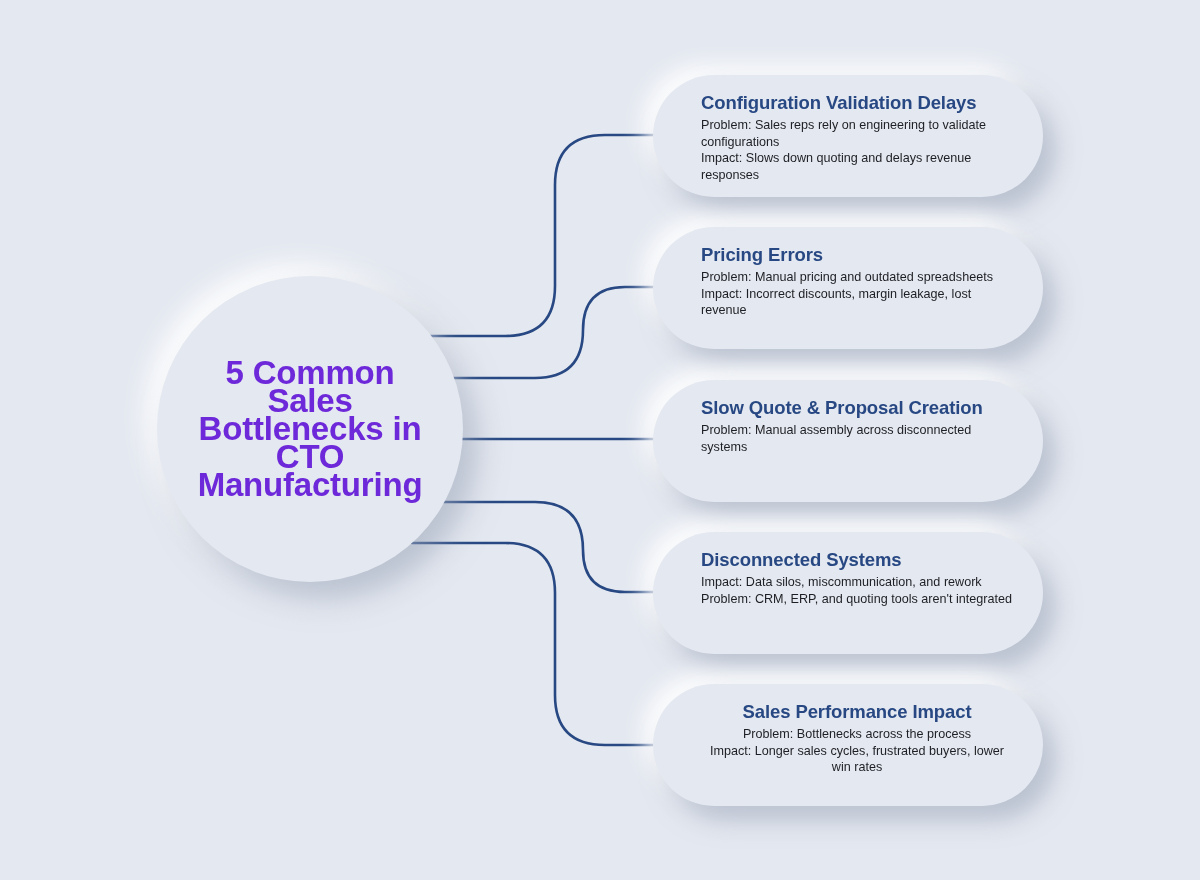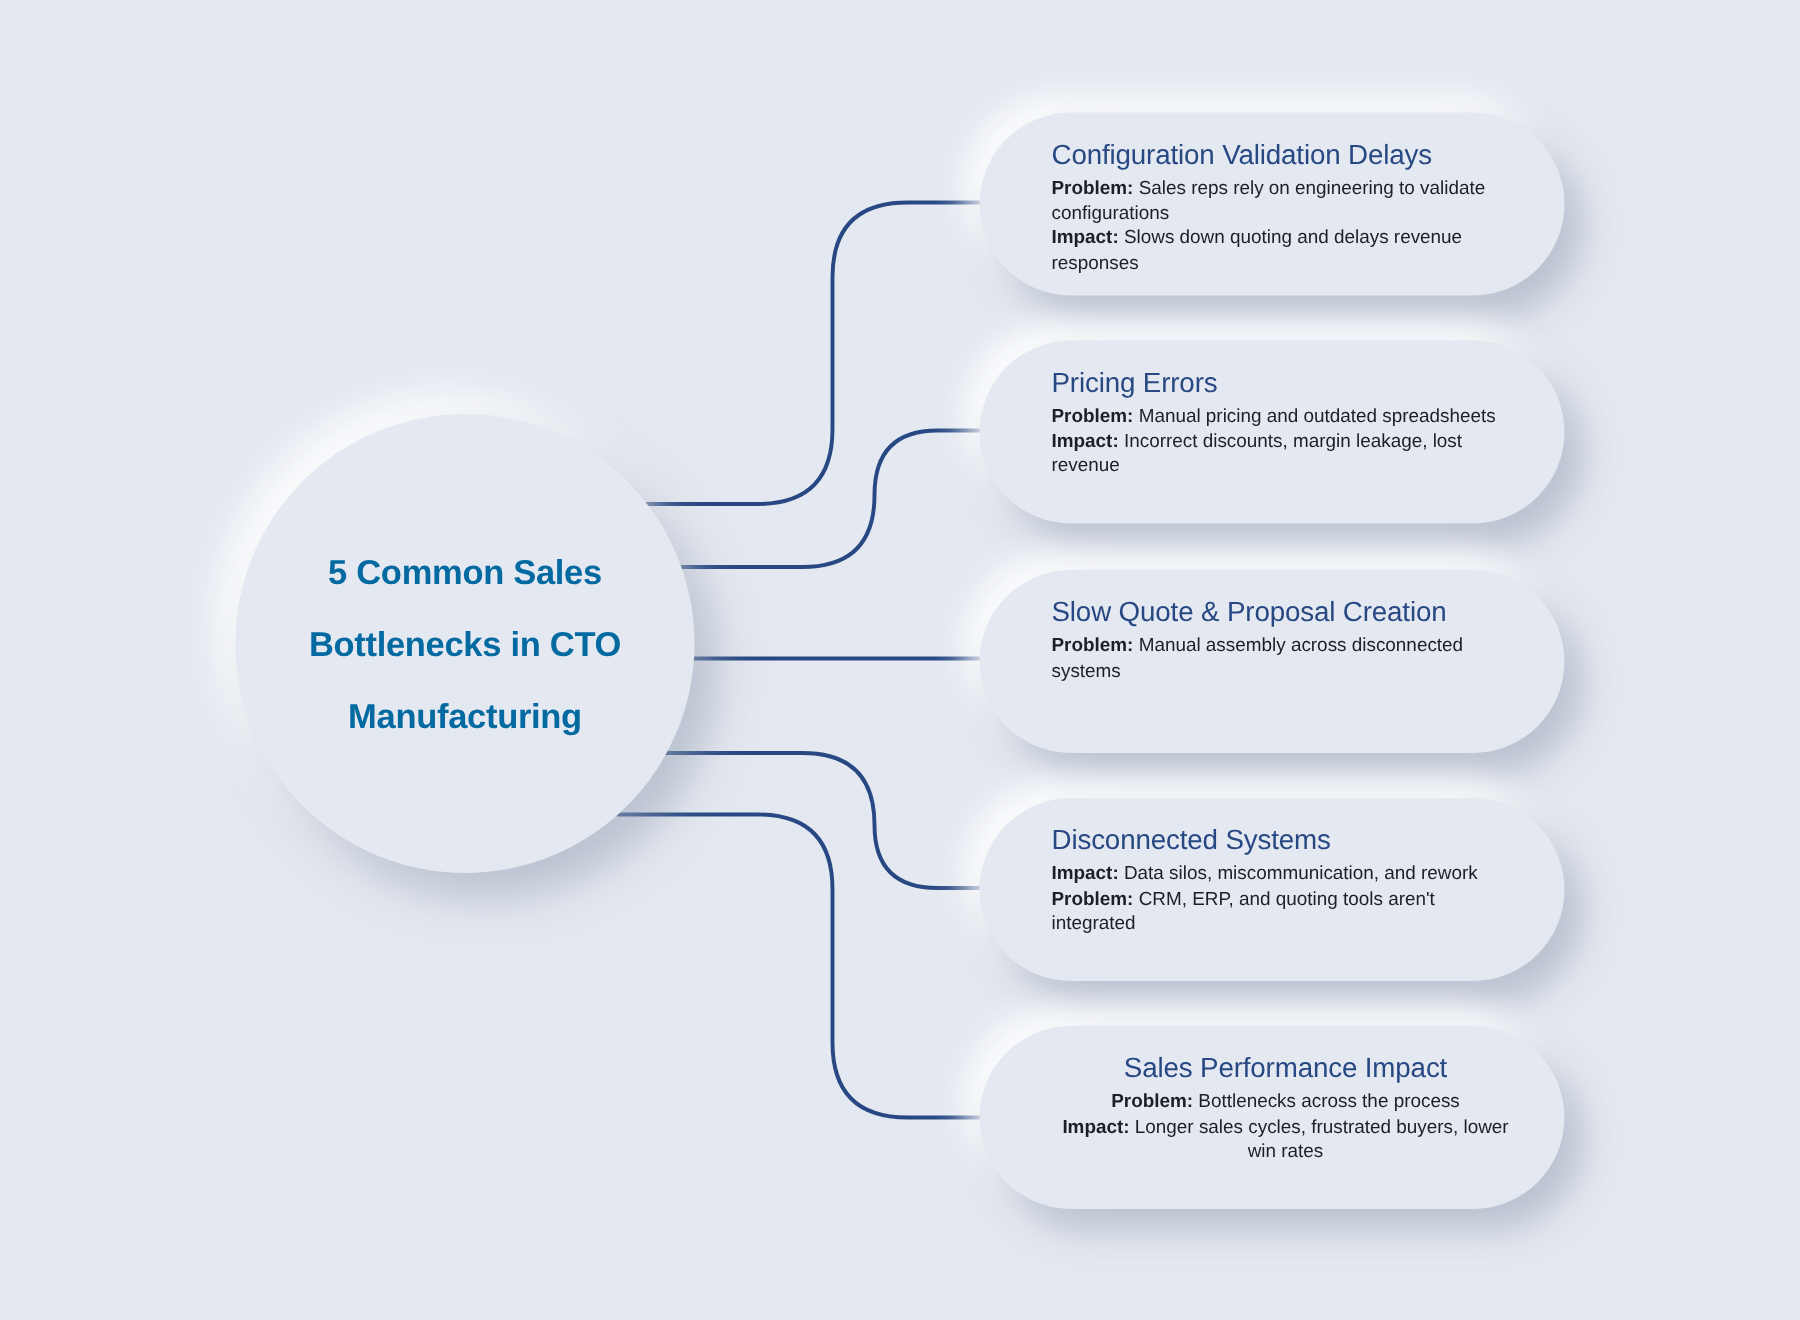--- a/index.html
+++ b/index.html
@@ -33,56 +33,56 @@
       background: #e4e8f0;
       box-shadow: 14px 16px 30px rgba(150, 160, 180, 0.55),
                   -12px -12px 26px rgba(255, 255, 255, 0.95);
       z-index: 2;
       display: flex;
       align-items: center;
       justify-content: center;
       text-align: center;
     }
     .hub-title {
-      color: #0369a1;
+      color: #6d28d9;
       font-weight: bold;
-      font-size: 23px;
-      line-height: 48px;
+      font-size: 33px;
+      line-height: 28px;
       width: 260px;
       letter-spacing: -0.2px;
     }
     .card {
       position: absolute;
       left: 653px;
       width: 390px;
       height: 122px;
       border-radius: 61px;
       background: #e4e8f0;
       box-shadow: 12px 14px 24px rgba(150, 160, 180, 0.55),
                   -10px -10px 22px rgba(255, 255, 255, 0.95);
       z-index: 2;
       box-sizing: border-box;
       padding: 16px 30px 0 48px;
     }
     .card-title {
       color: #274883;
       font-size: 18.5px;
       line-height: 24px;
-      font-weight: normal;
+      font-weight: bold;
       letter-spacing: -0.1px;
       margin-bottom: 2px;
       white-space: nowrap;
     }
     .card-line {
       color: #1e1f24;
       font-size: 12.6px;
       line-height: 16.5px;
     }
     .lbl {
-      font-weight: bold;
+      font-weight: normal;
     }
   </style>
 </head>
 <body>
 
 <svg class="connectors" viewBox="0 0 1200 880" xmlns="http://www.w3.org/2000/svg">
   <g fill="none" stroke="#274883" stroke-width="2.6" stroke-linecap="round">
     <path d="M 430 336 L 505 336 Q 555 336 555 286 L 555 185 Q 555 135 605 135 L 680 135"></path>
     <path d="M 450 378 L 535 378 Q 583 378 583 330 Q 583 287 625 287 L 680 287"></path>
     <path d="M 458 439 L 680 439"></path>

